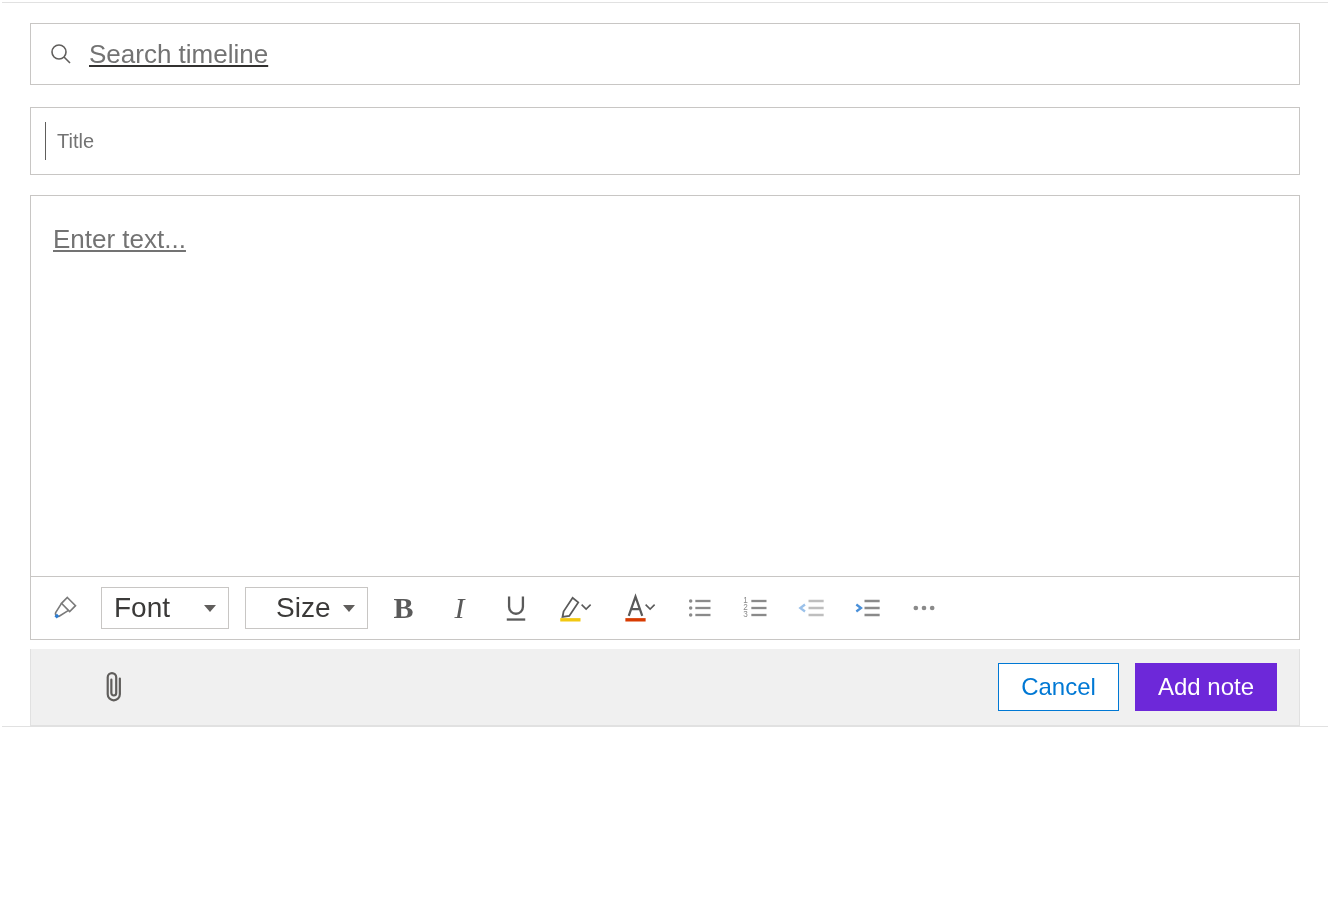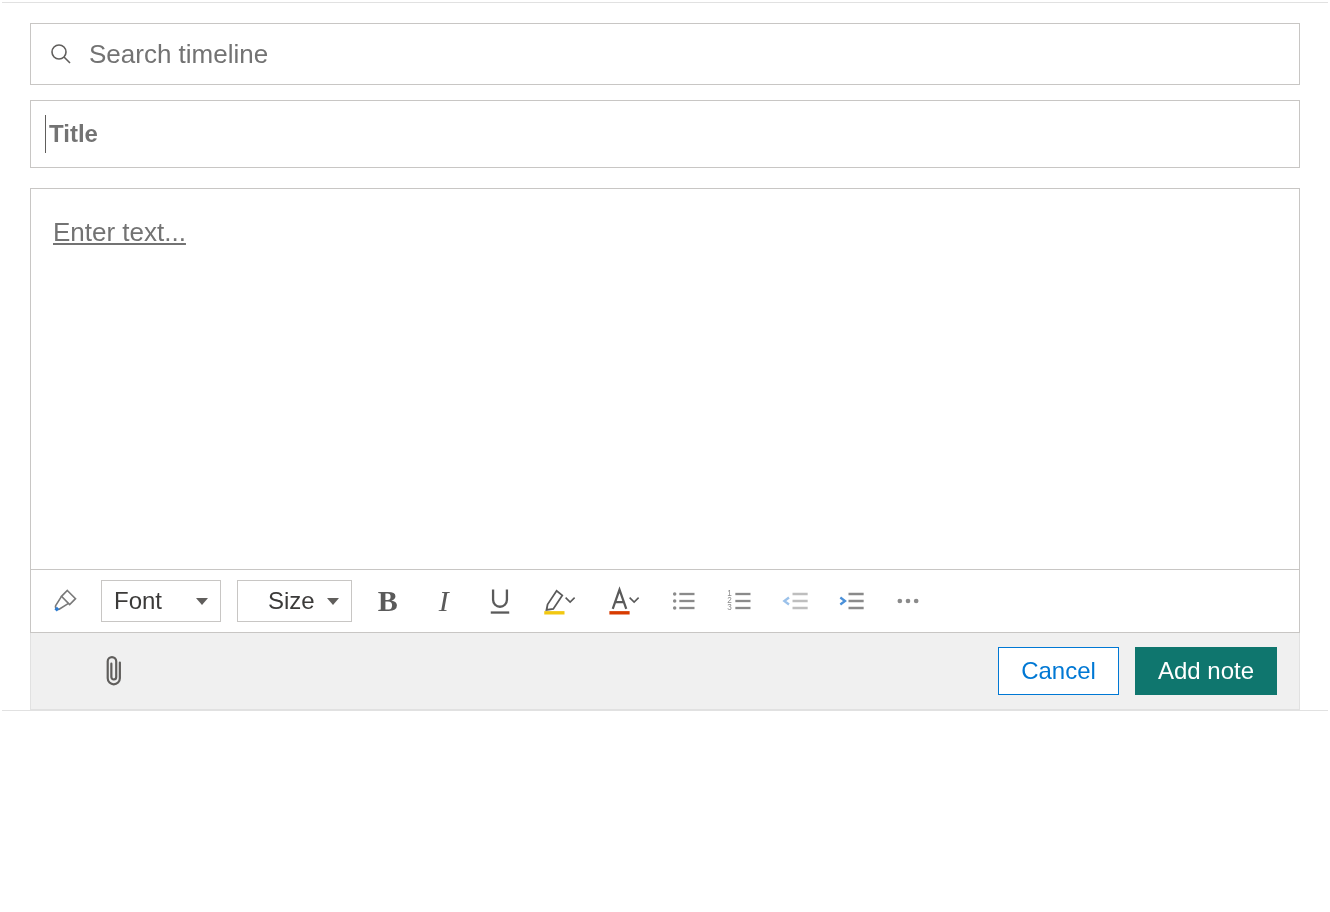--- a/index.html
+++ b/index.html
@@ -38,21 +38,22 @@
     color: #3b3a39;
     margin-left: 18px;
   }
   .header-btn svg { width: 28px; height: 28px; }
   .search-box {
     border: 1px solid #c8c6c4;
     display: flex;
     align-items: center;
     height: 62px;
     padding: 0 18px;
-    margin-bottom: 15px;
+    margin-bottom: 22px;
+    text-decoration: underline;
   }
   .search-box .icon {
     color: #605e5c;
     margin-right: 14px;
     display:flex;
   }
   .search-box input {
     border: none;
     outline: none;
     font-size: 26px;
@@ -73,25 +74,24 @@
   .title-box .cursor {
     width: 1px;
     height: 38px;
     background: #605e5c;
     position: absolute;
     left: 14px;
   }
   .title-box input {
     border: none;
     outline: none;
-    font-size: 24px;
+    font-size: 20px;
     background: transparent;
     flex: 1;
-    padding-left: 2px;
-    font-weight: bold;
+    padding-left: 10px;
   }
   .title-box input::placeholder { color: #737373; }
   .editor-wrap {
     border: 1px solid #c8c6c4;
   }
   .editor-area {
     min-height: 380px;
     padding: 28px 22px;
     font-size: 26px;
     color: #737373;
@@ -118,40 +118,41 @@
   }
   .tb-btn svg { pointer-events:none; }
   .tb-select {
     border: 1px solid #c8c6c4;
     height: 42px;
     display: flex;
     align-items: center;
     padding: 0 12px;
     cursor: pointer;
     gap: 34px;
-    font-size: 24px;
+    font-size: 28px;
     color: #3b3a39;
     background:#fff;
   }
   .tb-select.small { gap: 12px; padding-left: 30px; }
   .caret {
     width: 0; height: 0;
     border-left: 6px solid transparent;
     border-right: 6px solid transparent;
     border-top: 7px solid #605e5c;
   }
   .footer {
     background: #f0f0f0;
     border: 1px solid #e1e1e1;
     border-top: none;
     display: flex;
     align-items: center;
     padding: 14px 22px;
     gap: 16px;
     margin-bottom: 0;
+    margin-top: 9px;
   }
   .footer-spacer { flex: 1; }
   .attach-btn {
     width: 44px; height: 44px;
     display:flex; align-items:center; justify-content:center;
     cursor:pointer; color:#605e5c;
     margin-left: 40px;
   }
   .btn {
     height: 48px;
@@ -160,21 +161,21 @@
     display:flex; align-items:center; justify-content:center;
     cursor:pointer;
     border: 1px solid transparent;
   }
   .btn-secondary {
     border: 1px solid #0078d4;
     color: #0078d4;
     background: #fff;
   }
   .btn-primary {
-    background: #0f766e;
+    background: #6d28d9;
     color: #fff;
   }
   .bold-glyph { font-weight: 800; font-family: "Times New Roman", serif; font-size:30px; color:#5a5a5a;}
   .italic-glyph { font-style: italic; font-family: "Times New Roman", serif; font-size:30px; color:#5a5a5a;}
 </style>
 </head>
 <body>
 
 <div class="panel">
 

